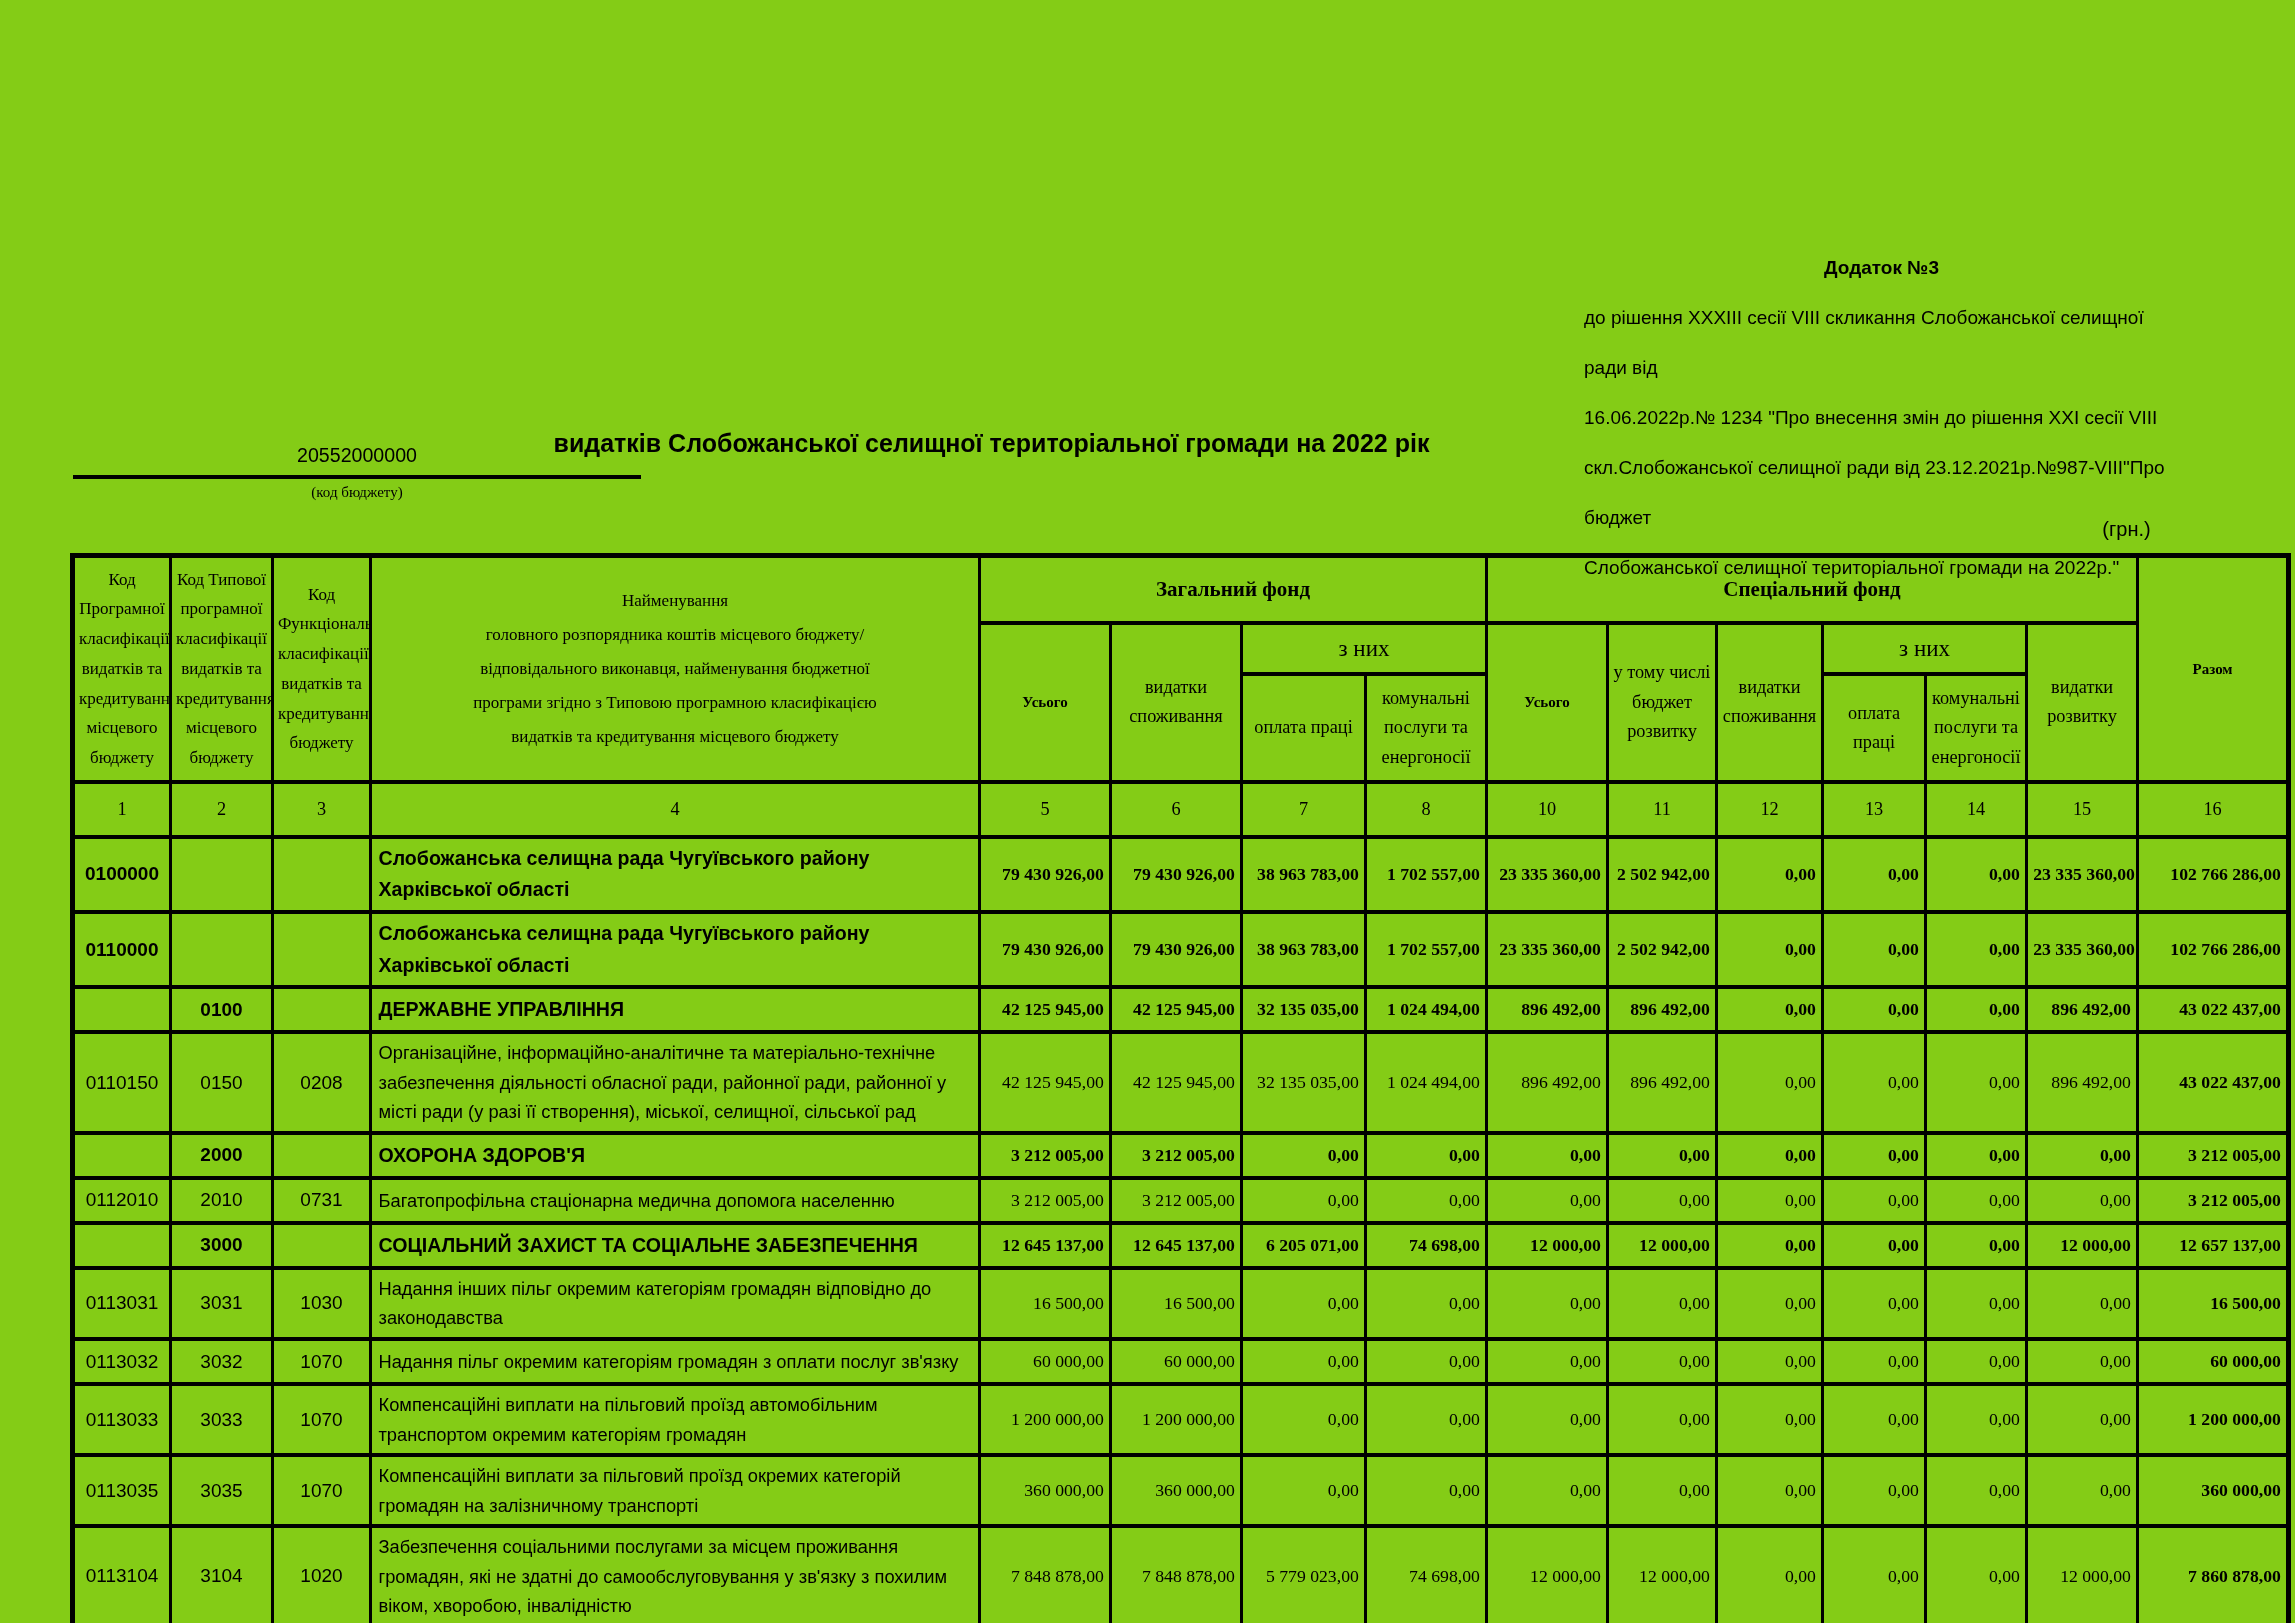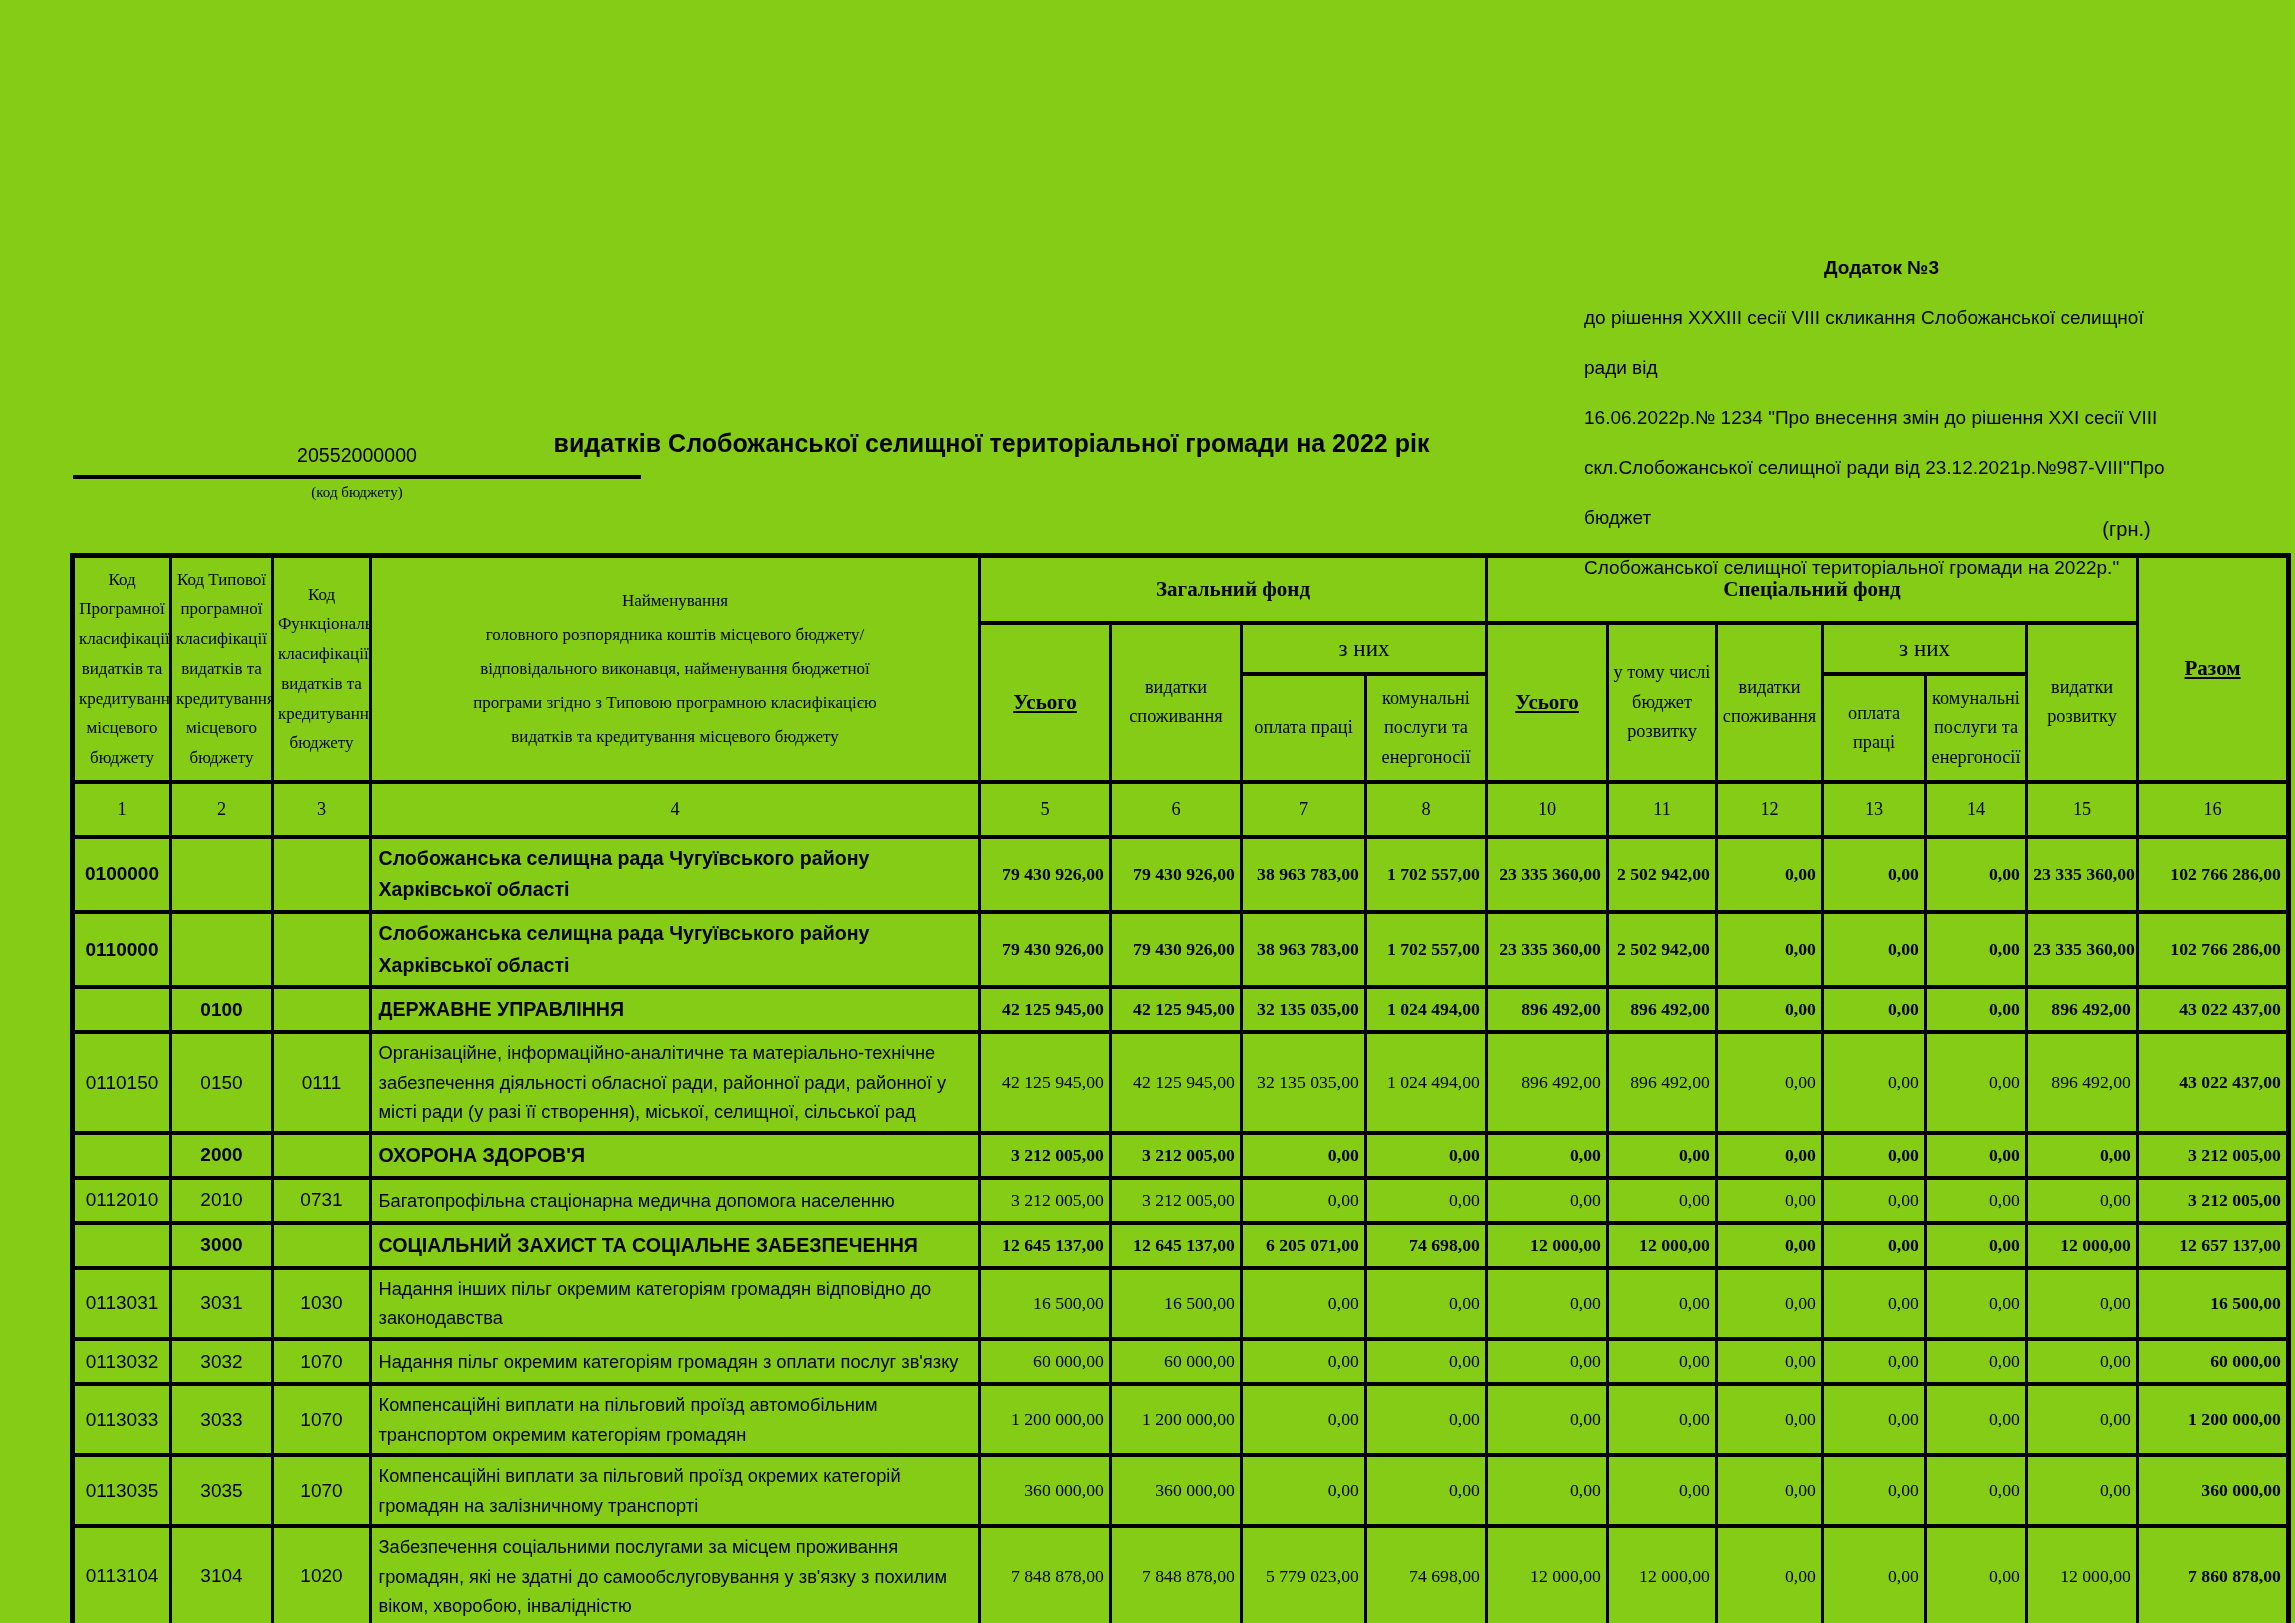--- a/index.html
+++ b/index.html
@@ -58,21 +58,21 @@
     overflow:hidden;
   }
   thead th{
     font-family:"Liberation Serif",serif;
     font-weight:normal;
     text-align:center;vertical-align:middle;
     font-size:17px;line-height:1.75;
     padding:2.6px 3.9px;
   }
   th.fond{font-weight:bold;font-size:21px;height:58px;}
-  th.big{font-weight:bold;font-size:21px;text-decoration:underline;}
+  th.big{font-weight:bold;font-size:15px;}
   th.sub{font-size:18.3px;line-height:1.6;}
   th.znyh{height:42px;font-size:23px;}
   th.name-head{white-space:pre-line;font-size:17px;line-height:2.0;}
   tr.colnums th{
     height:46px;font-size:18.3px;line-height:1;font-weight:normal;
     font-family:"Liberation Serif",serif;
   }
   
   td.c-code{
     text-align:center;vertical-align:middle;
@@ -229,21 +229,21 @@
     <td class="c-num">896 492,00</td>
     <td class="c-num">0,00</td>
     <td class="c-num">0,00</td>
     <td class="c-num">0,00</td>
     <td class="c-num">896 492,00</td>
     <td class="c-num col-razom">43 022 437,00</td>
   </tr>
         <tr>
     <td class="c-code">0110150</td>
     <td class="c-code">0150</td>
-    <td class="c-code">0111</td>
+    <td class="c-code">0208</td>
     <td class="c-name">Організаційне, інформаційно-аналітичне та матеріально-технічне забезпечення діяльності обласної ради, районної ради, районної у місті ради (у разі її створення), міської, селищної, сільської рад</td>
     <td class="c-num">42 125 945,00</td>
     <td class="c-num">42 125 945,00</td>
     <td class="c-num">32 135 035,00</td>
     <td class="c-num">1 024 494,00</td>
     <td class="c-num">896 492,00</td>
     <td class="c-num">896 492,00</td>
     <td class="c-num">0,00</td>
     <td class="c-num">0,00</td>
     <td class="c-num">0,00</td>

